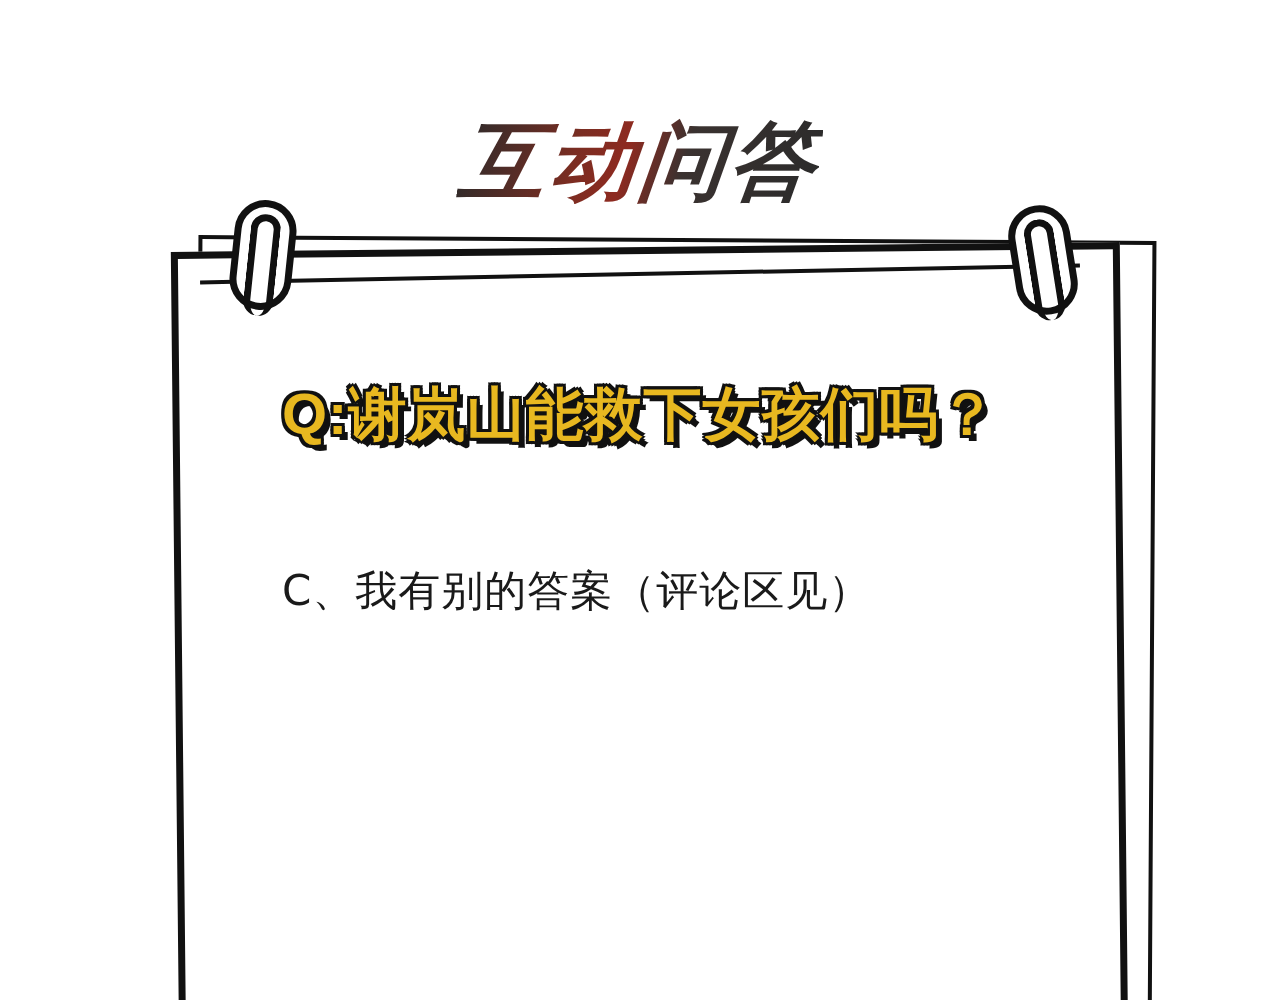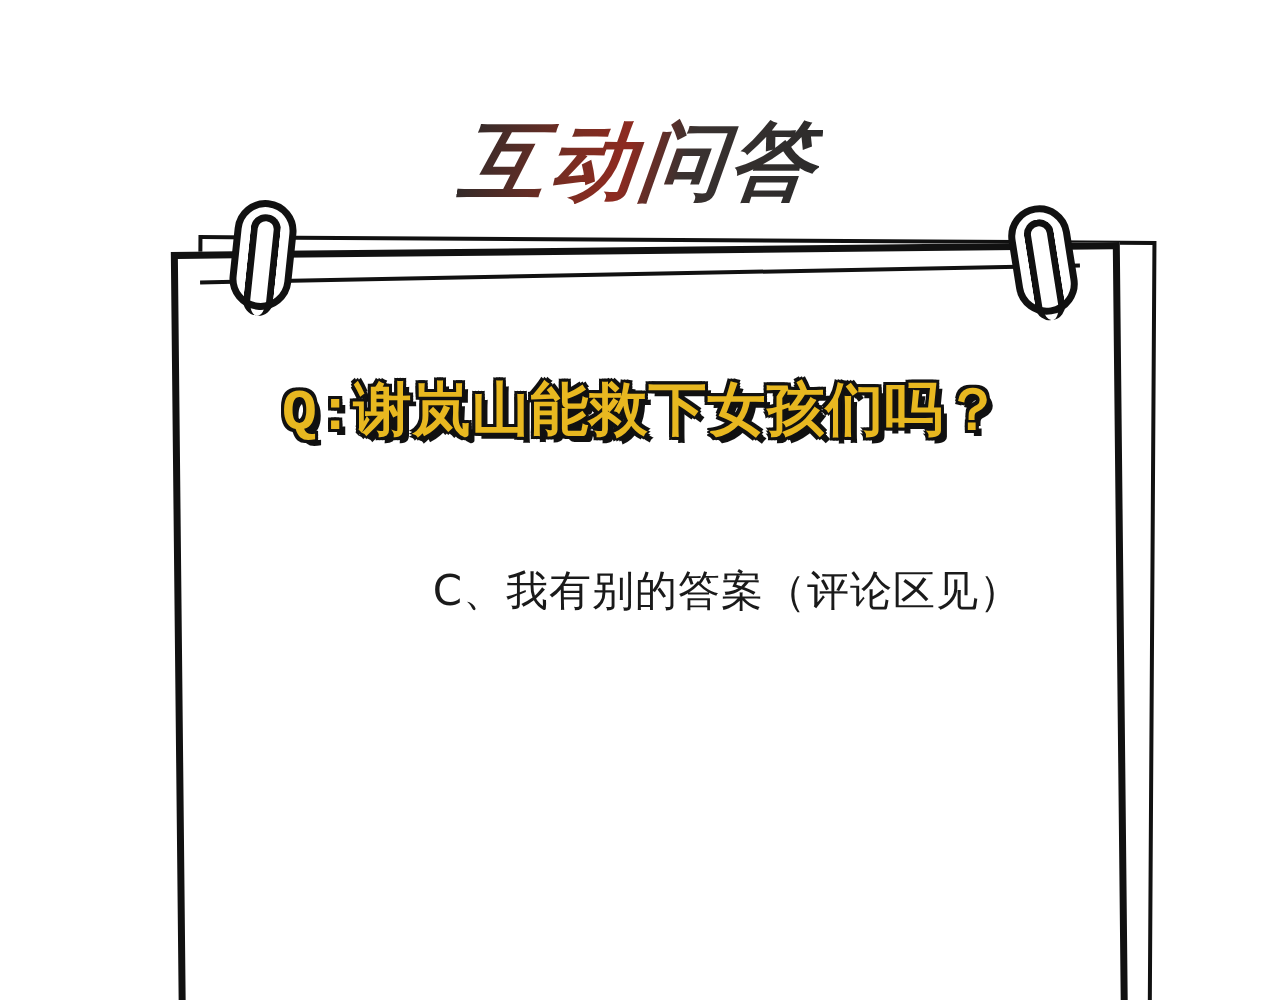--- a/index.html
+++ b/index.html
@@ -117,21 +117,21 @@
   }
 
   
   .qa-content {
     position: absolute;
     left: 282px;
     top: 382px;
     width: 740px;
   }
   .question {
-    font-family: Liberation Mono, monospace;
+    font-family: Liberation Sans, sans-serif;
     font-size: 58px;
     font-weight: 900;
     line-height: 1.12;
     color: #e8b820;
     letter-spacing: 1px;
     text-shadow:
        3px 0 0 #111,
       -3px 0 0 #111,
        0 3px 0 #111,
        0 -3px 0 #111,
@@ -147,21 +147,21 @@
     margin-top: 118px;
   }
   .option {
     font-family: "DejaVu Sans", sans-serif;
     font-size: 42px;
     line-height: 1.25;
     color: #1a1a1a;
     margin-bottom: 52px;
     letter-spacing: 1px;
   }
-  .option:last-child { margin-bottom: 0; text-align: right; }
+  .option:last-child { margin-bottom: 0; }
 </style>
 </head>
 <body>
 
 <div class="title-wrap">
   <h1 class="title">互动问答</h1>
 </div>
 
 <div class="board-layer">
   <div class="sheet-back"></div>

